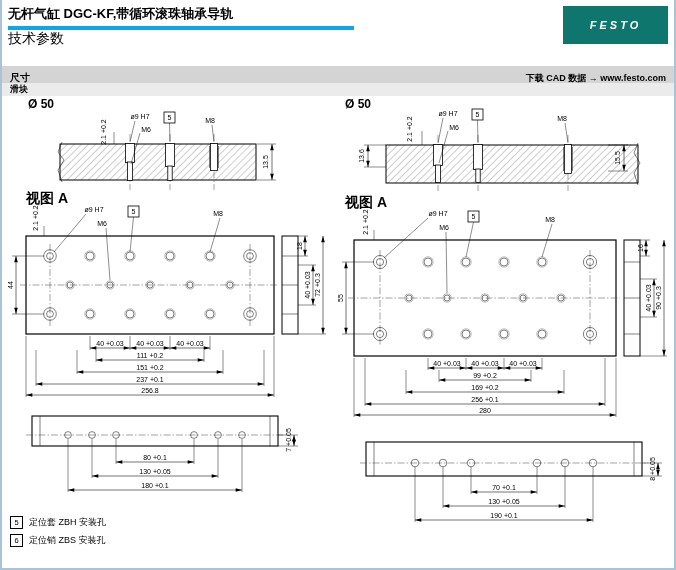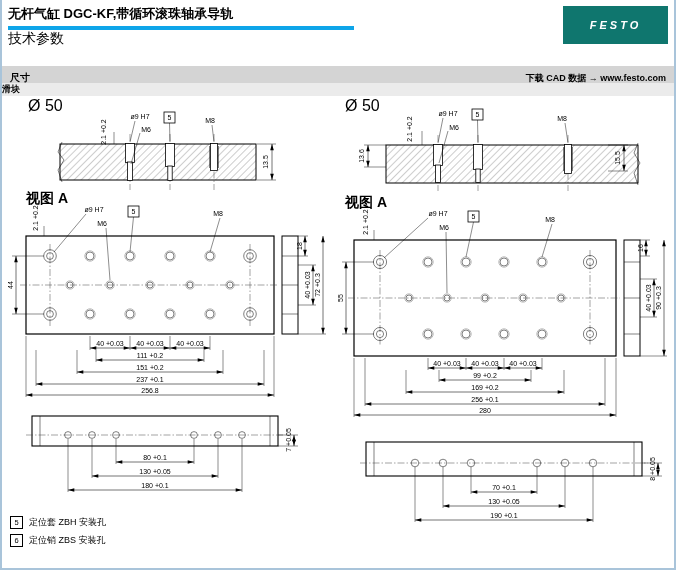--- a/index.html
+++ b/index.html
@@ -13,22 +13,22 @@
   .title{font-size:13px;font-weight:bold;white-space:nowrap;}
   .subtitle{position:absolute;left:8px;top:30px;font-size:14px;}
   .logo{position:absolute;left:563px;top:6px;width:105px;height:38px;background:#0f766e;color:#fff;
         display:flex;align-items:center;justify-content:center;font-weight:bold;font-size:11px;
         letter-spacing:3px;font-style:italic;}
   .band1{position:absolute;left:2px;top:66px;width:672px;height:15px;background:#d4d4d4;
          display:flex;align-items:center;justify-content:space-between;padding:12px 8px;box-sizing:border-box;}
   .band1 .lbl{font-size:10px;font-weight:bold;}
   .band1 .cad{font-size:9px;font-weight:bold;cursor:pointer;text-align:center;}
   .band2{position:absolute;left:2px;top:83px;width:672px;height:13px;background:#ebebeb;
-         display:flex;align-items:center;padding:0 0;box-sizing:border-box;font-size:9px;font-weight:bold;}
-  .size-label{position:absolute;font-size:16px;font-weight:normal;}
+         display:flex;align-items:center;padding:0 8px;box-sizing:border-box;font-size:9px;font-weight:bold;}
+  .size-label{position:absolute;font-size:12px;font-weight:bold;}
   .view-label{position:absolute;font-size:14px;font-weight:bold;}
   .fn{position:absolute;display:flex;align-items:center;gap:6px;font-size:9px;}
   .fn .box{width:11px;height:11px;border:1px solid #000;display:flex;align-items:center;justify-content:center;font-size:7.5px;}
   svg.drw{position:absolute;overflow:visible;}
   svg text{font-size:7px;fill:#000;font-family:"Liberation Sans","DejaVu Sans",sans-serif;}
   .tn{fill:none;stroke:#000;stroke-width:0.5;}
   .thr{fill:none;stroke:#888;stroke-width:0.6;}
   .dim{stroke:#000;stroke-width:0.55;fill:none;}
   .ext{stroke:#000;stroke-width:0.45;fill:none;}
   .cl{stroke:#444;stroke-width:0.5;stroke-dasharray:7 2 1.5 2;fill:none;}

